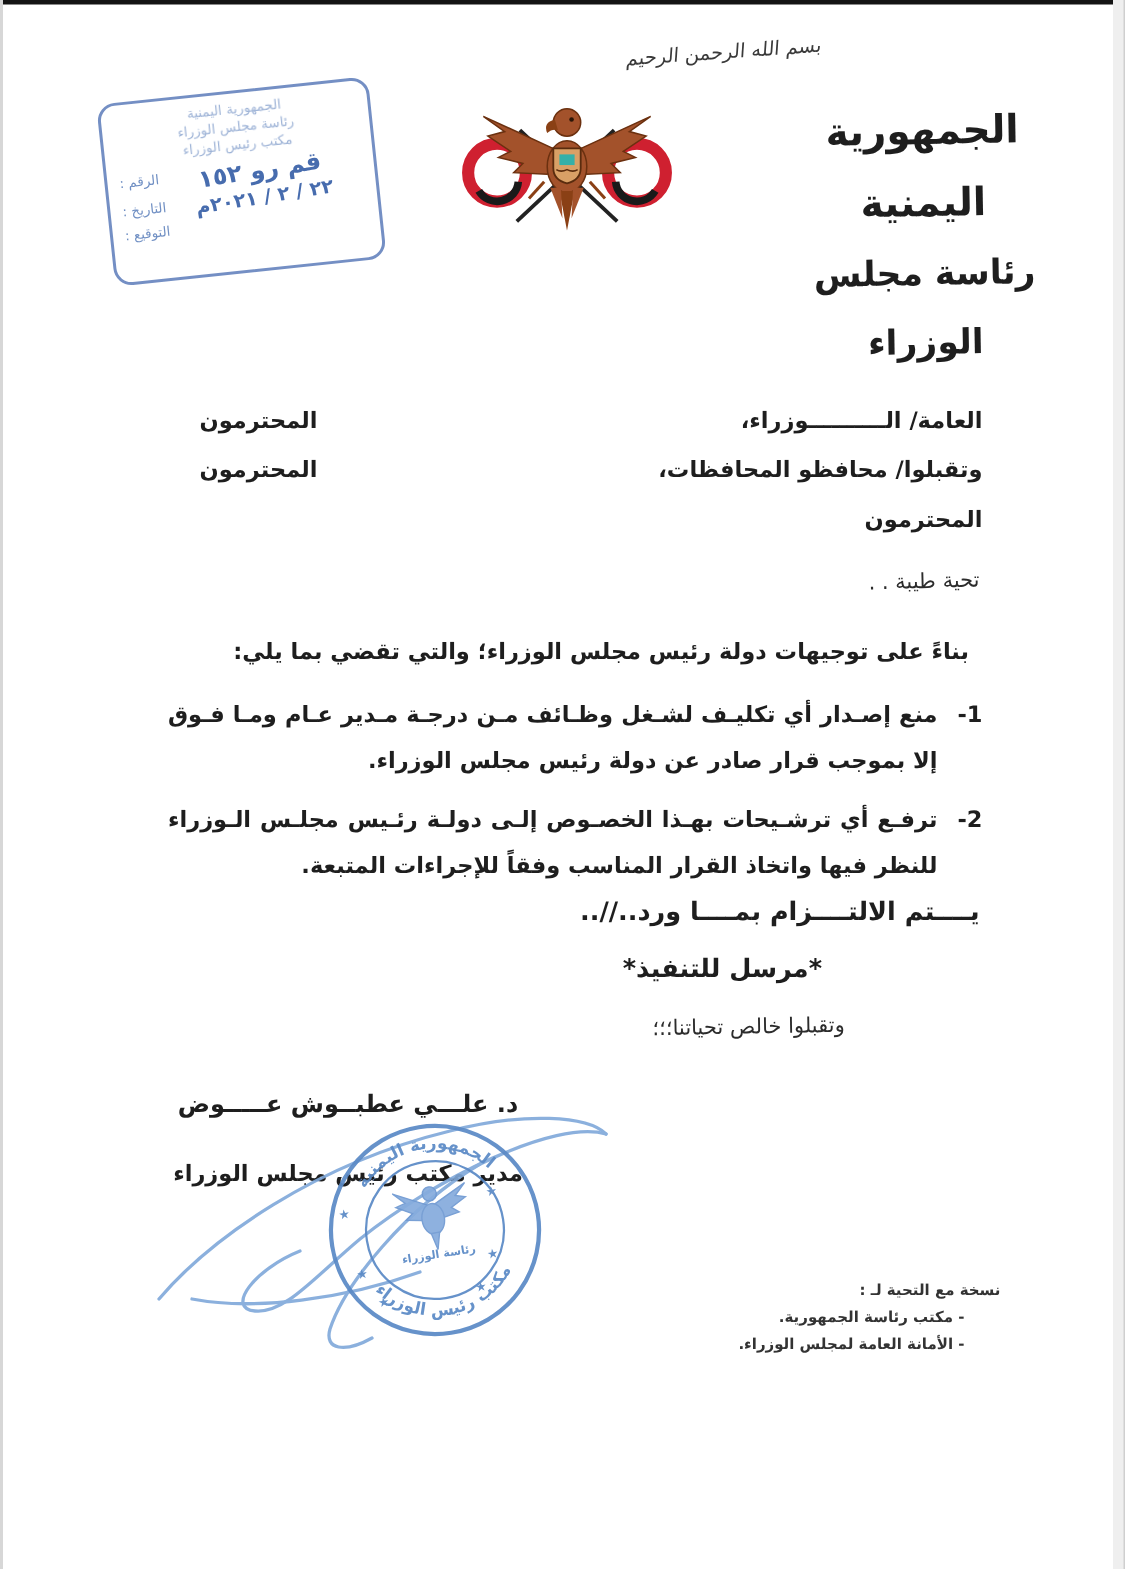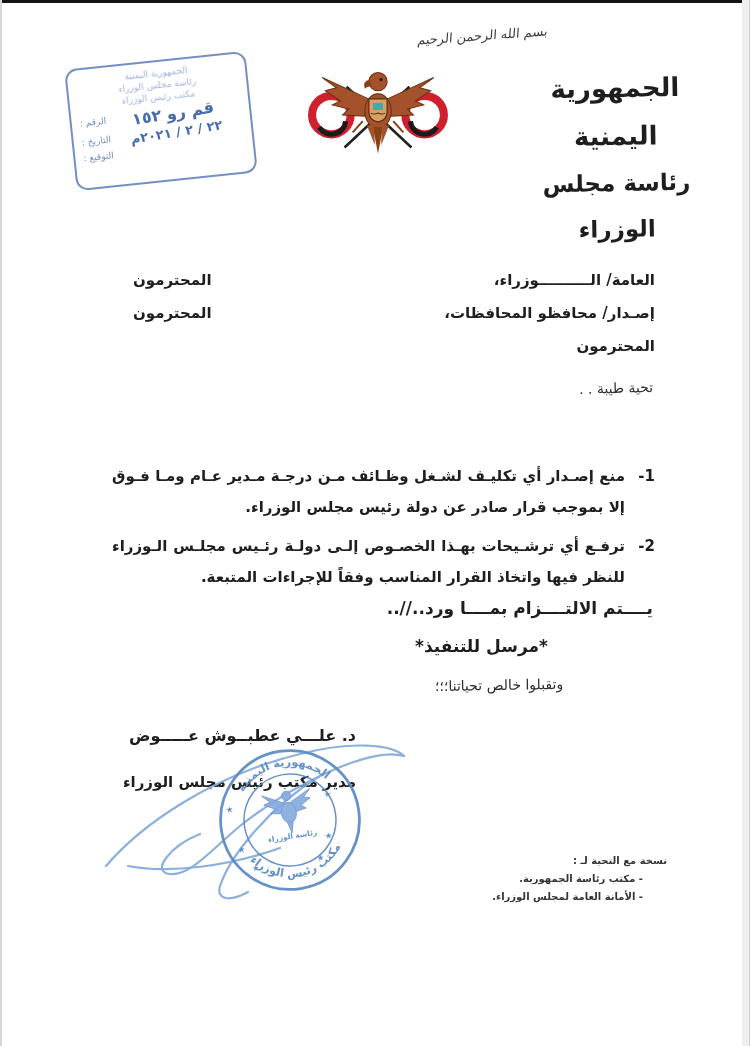--- a/index.html
+++ b/index.html
@@ -56,21 +56,21 @@
   .intro    { top:425px; right:104px; font-size:15px; font-weight:bold; }
   .items    { top:461px; right:95px; left:112px; }
   .item     { position:relative; padding-right:30px; font-size:15px; font-weight:bold;
               line-height:31px; text-align:justify; margin-bottom:8px; }
   .item .num { position:absolute; right:0; top:0; }
   .compliance { top:598px; right:97px; font-size:17px; font-weight:bold; letter-spacing:.5px; }
   .execution  { top:636px; right:202px; font-size:17px; font-weight:bold;margin-left:28px; }
   .closing    { top:677px; right:187px; font-size:14px; color:#2c2c2c; transform:rotate(-1deg); }
 
   
-  .signer { top:726px; left:108px; width:248px; }
+  .signer { top:726px; left:108px; width:248px; text-align:center; }
   .signer-name  { font-size:16px; font-weight:bold; white-space:nowrap; }
   .signer-title { font-size:15px; font-weight:bold; margin-top:28px; white-space:nowrap; }
   .sig-svg   { top:714px; left:88px; width:348px; height:205px; pointer-events:none; }
   .round-stamp-svg { top:745px; left:215px; width:150px; height:150px; transform:rotate(-9deg); opacity:.93; }
 
   
   .cc { top:828px; right:83px; width:230px; font-size:10px; font-weight:bold; color:#333; text-align:right;margin-top:27px; }
   .cc-header { margin-bottom:7px; }
   .cc-item { margin-right:24px; margin-bottom:7px; }
 </style>
@@ -130,29 +130,30 @@
     </div>
   </div>
 
 
   <div class="abs addressees">
     <div class="addr-row">
       <span>العامة/ الــــــــــوزراء،</span>
       <span>المحترمون</span>
     </div>
     <div class="addr-row">
-      <span>إصـدار/ محافظو المحافظات،</span>
+      <span>وتقبلوا/ محافظو المحافظات،</span>
       <span>المحترمون</span>
     </div>
     <div class="addr-row">
       <span>المحترمون</span>
     </div>
   </div>
 
   <div class="abs greeting">تحية طيبة . .</div>
+  <div class="abs intro">بناءً على توجيهات دولة رئيس مجلس الوزراء؛ والتي تقضي بما يلي:</div>
 
   <div class="abs items">
     <div class="item">
       <span class="num">1-</span>
       <span class="item-text">منع إصـدار أي تكليـف لشـغل وظـائف مـن درجـة مـدير عـام ومـا فـوق إلا بموجب قرار صادر عن دولة رئيس مجلس الوزراء.</span>
     </div>
     <div class="item">
       <span class="num">2-</span>
       <span class="item-text">ترفـع أي ترشـيحات بهـذا الخصـوص إلـى دولـة رئـيس مجلـس الـوزراء للنظر فيها واتخاذ القرار المناسب وفقاً للإجراءات المتبعة.</span>
     </div>

